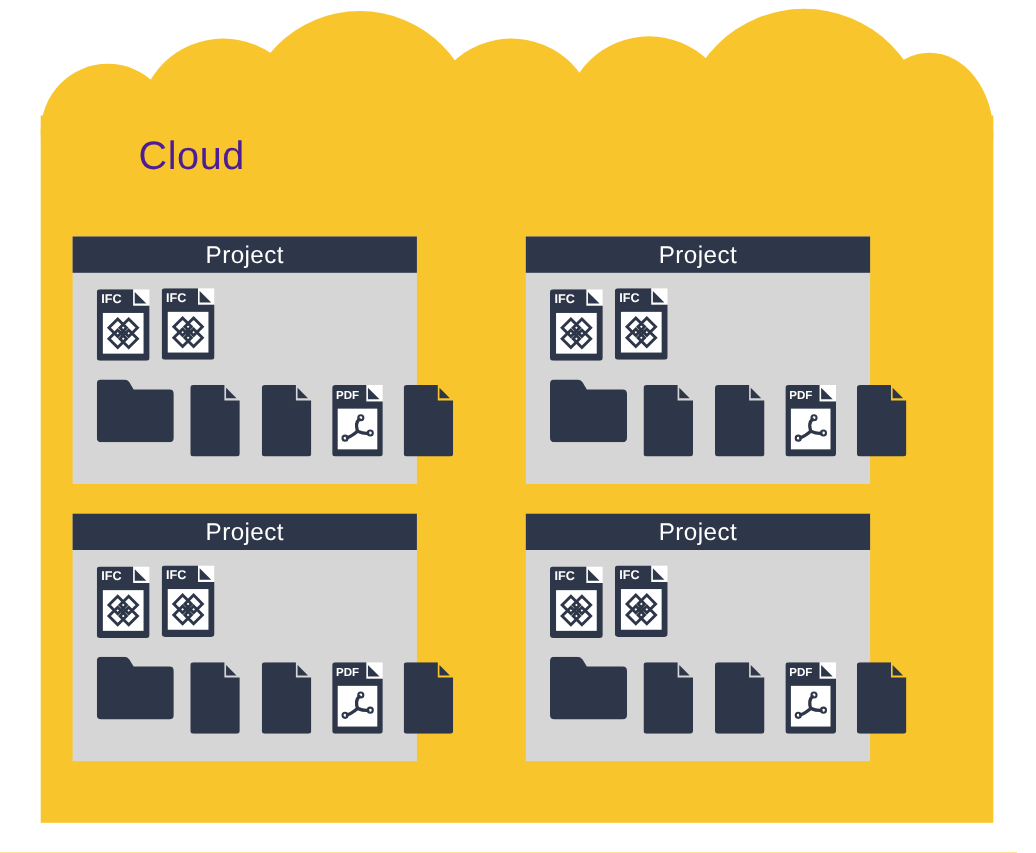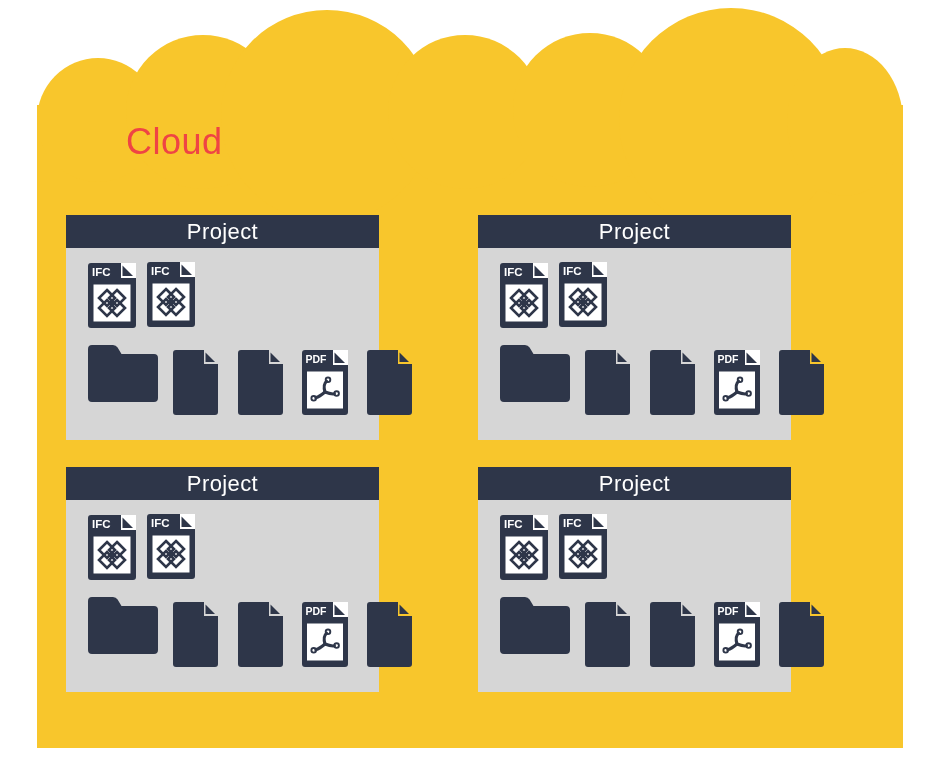--- a/index.html
+++ b/index.html
@@ -4,21 +4,21 @@
 <style>
   html,body { margin:0; padding:0; }
   body {
     width:942px; height:775px; position:relative; overflow:hidden;
     background:#ffffff;
     font-family:"Liberation Sans", sans-serif;
   }
   .cloud-svg { position:absolute; left:0; top:0; }
   .cloud-label {
     position:absolute; left:126px; top:124px;
-    font-size:36px; line-height:36px; color:#ef4444; letter-spacing:0.5px;
+    font-size:36px; line-height:36px; color:#4c1d95; letter-spacing:0.5px;
   }
   .panel {
     position:absolute; width:313px; height:225px; background:#D6D6D6;
   }
   .panel-p1 { left:66px;  top:215px; }
   .panel-p2 { left:478px; top:215px; }
   .panel-p3 { left:66px;  top:467px; }
   .panel-p4 { left:478px; top:467px; }
   .panel-header {
     position:absolute; left:0; top:0; width:100%; height:33px;

